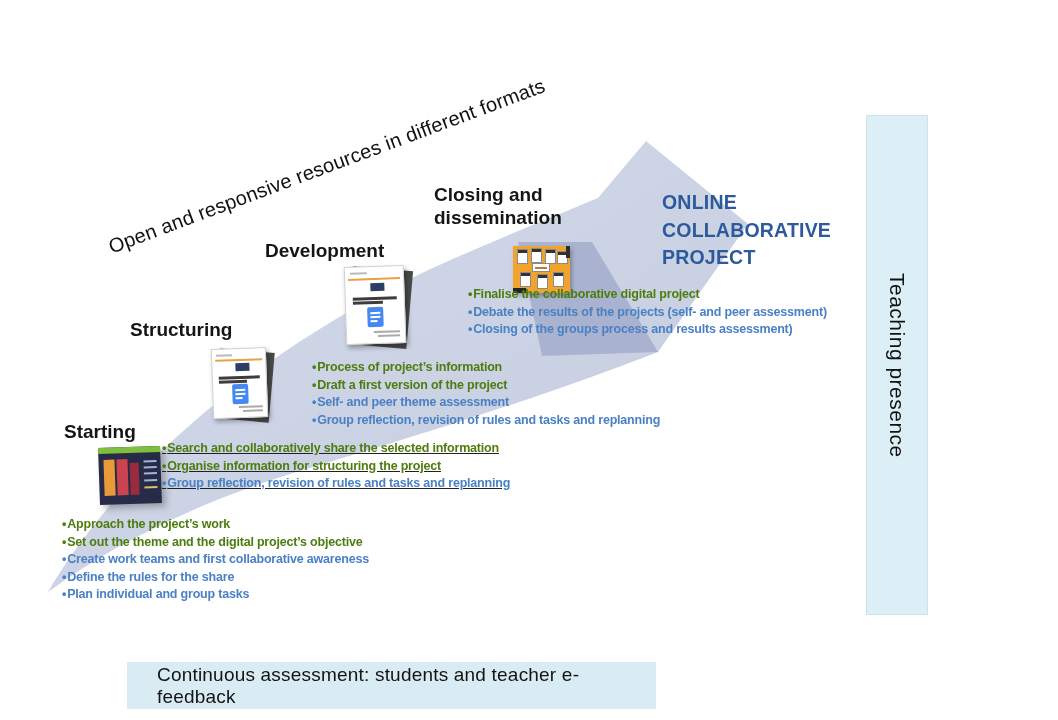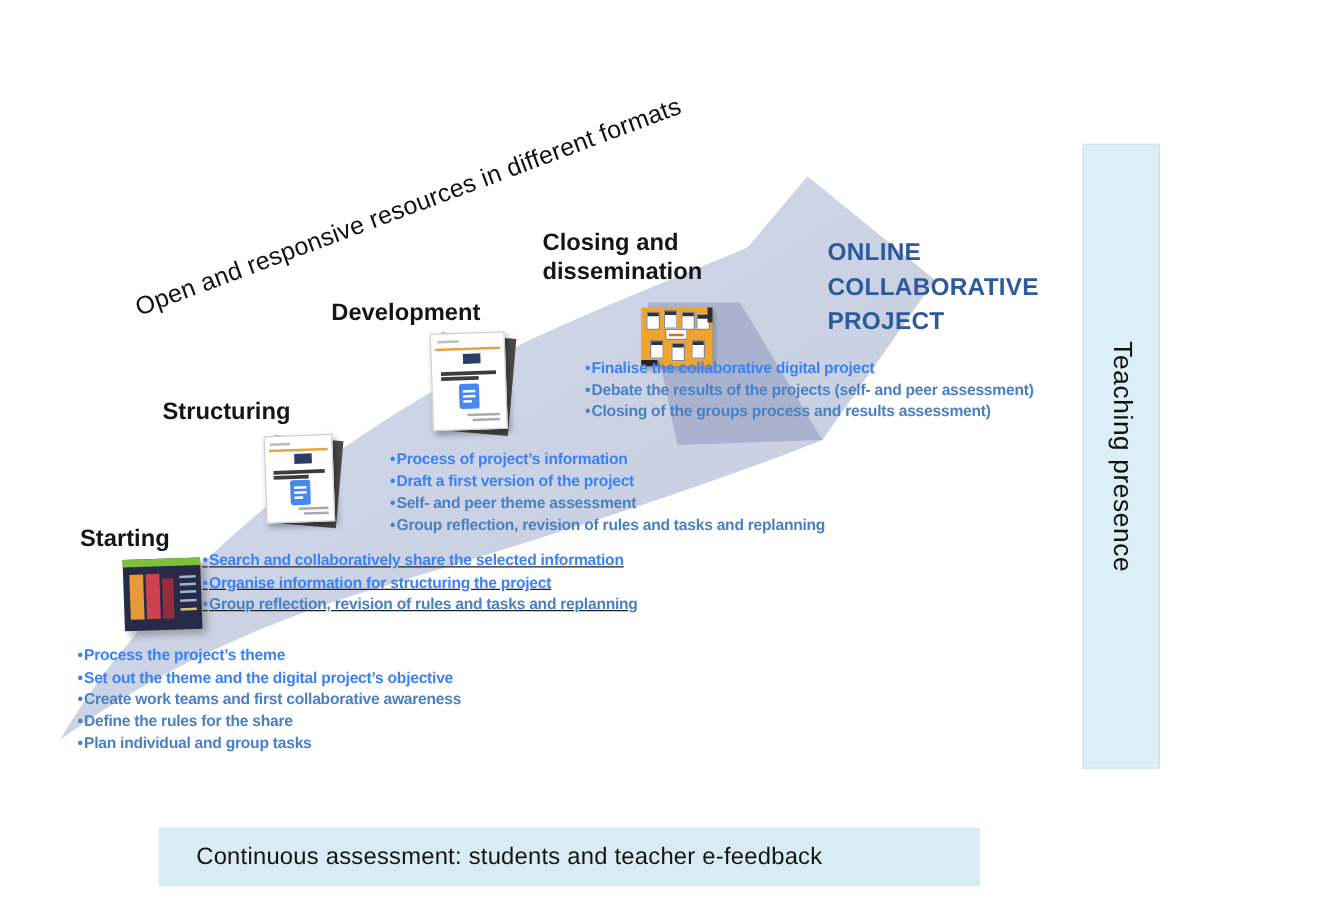--- a/index.html
+++ b/index.html
@@ -22,33 +22,33 @@
   #label-structuring{left:130px;top:318px;}
   #label-development{left:265px;top:239px;}
   #label-closing{left:434px;top:183px;width:128px;}
   
   .project-title{position:absolute;left:662px;top:189px;font-weight:700;font-size:19.5px;
     line-height:27.5px;color:#2d5a9b;letter-spacing:.2px;}
   
   .bullets{position:absolute;list-style:none;margin:0;padding:0;
     font-size:12.5px;font-weight:700;line-height:17.6px;letter-spacing:-.2px;white-space:nowrap;}
   .bullets li::before{content:"\2022";margin-right:1px;}
-  .bullets li.dark{color:#3b82f6;}
+  .bullets li.dark{color:#4d7c0f;}
   .bullets li.blue{color:#4a80c4;}
   #list-starting{left:62px;top:516px;}
   #list-structuring{left:162px;top:440px;text-decoration:underline;}
   #list-development{left:312px;top:359px;}
   #list-closing{left:468px;top:286px;}
   
   .tp-panel{position:absolute;left:866px;top:115px;width:62px;height:500px;
     background:#dceef6;border:1px solid #cfe2ec;box-sizing:border-box;
     display:flex;align-items:center;justify-content:center;}
   .tp-text{writing-mode:vertical-rl;font-size:21px;color:#111;letter-spacing:.5px;}
   
-  .ca-bar{position:absolute;left:127px;top:662px;width:657px;height:47px;background:#d9ecf3;
+  .ca-bar{position:absolute;left:127px;top:662px;width:529px;height:47px;background:#d9ecf3;
     display:flex;align-items:center;}
   .ca-text{font-size:19px;color:#141414;padding-left:30px;letter-spacing:.2px;}
   
   .icon-infographic{position:absolute;left:99px;top:447px;width:62px;height:57px;background:#272b47;
     transform:rotate(-2deg);box-shadow:4px 4px 6px rgba(90,90,90,.45);}
   .ig-top{position:absolute;left:0;top:0;width:100%;height:6px;background:#7fbf3f;}
   .ig-bar{position:absolute;top:12px;height:36px;width:11px;}
   .ig-b1{left:5px;background:#e89a3a;}
   .ig-b2{left:18px;background:#cc4350;}
   .ig-b3{left:31px;top:16px;height:32px;width:9px;background:#982c3e;}
@@ -176,21 +176,21 @@
     <div class="pedge"></div>
   </div>
 
   <div class="project-title">
     <div>ONLINE</div>
     <div>COLLABORATIVE</div>
     <div>PROJECT</div>
   </div>
 
   <ul class="bullets" id="list-starting">
-    <li class="dark">Process the project’s theme</li>
+    <li class="dark">Approach the project’s work</li>
     <li class="dark">Set out the theme and the digital project’s objective</li>
     <li class="blue">Create  work teams and first collaborative awareness</li>
     <li class="blue">Define the rules for the share</li>
     <li class="blue">Plan individual and group tasks</li>
   </ul>
 
   <ul class="bullets" id="list-structuring">
     <li class="dark">Search and collaboratively share the selected information</li>
     <li class="dark">Organise information for structuring the project</li>
     <li class="blue">Group reflection, revision of rules and tasks and replanning</li>

